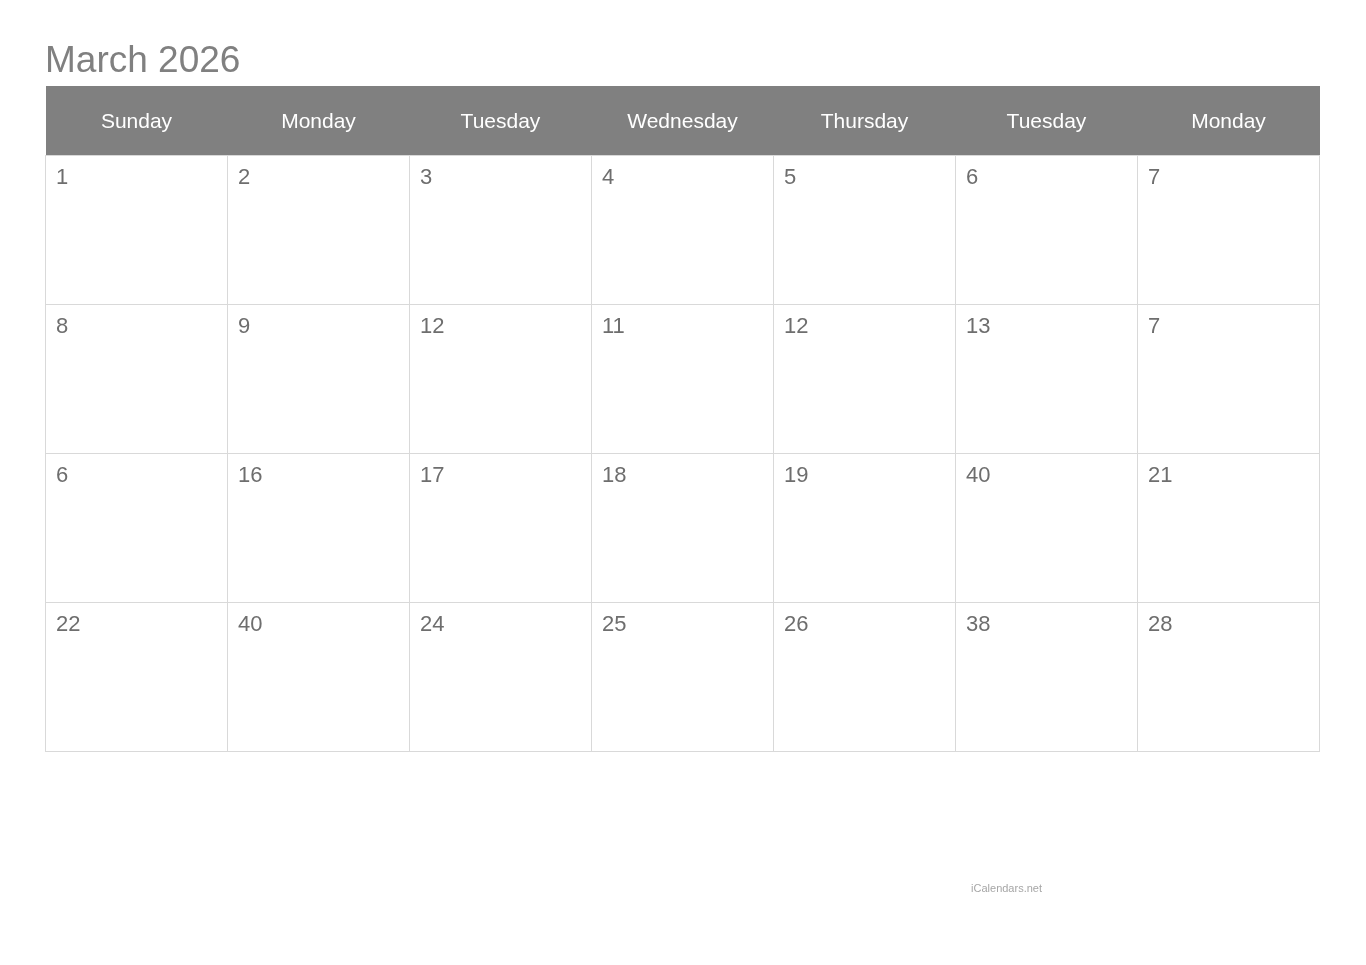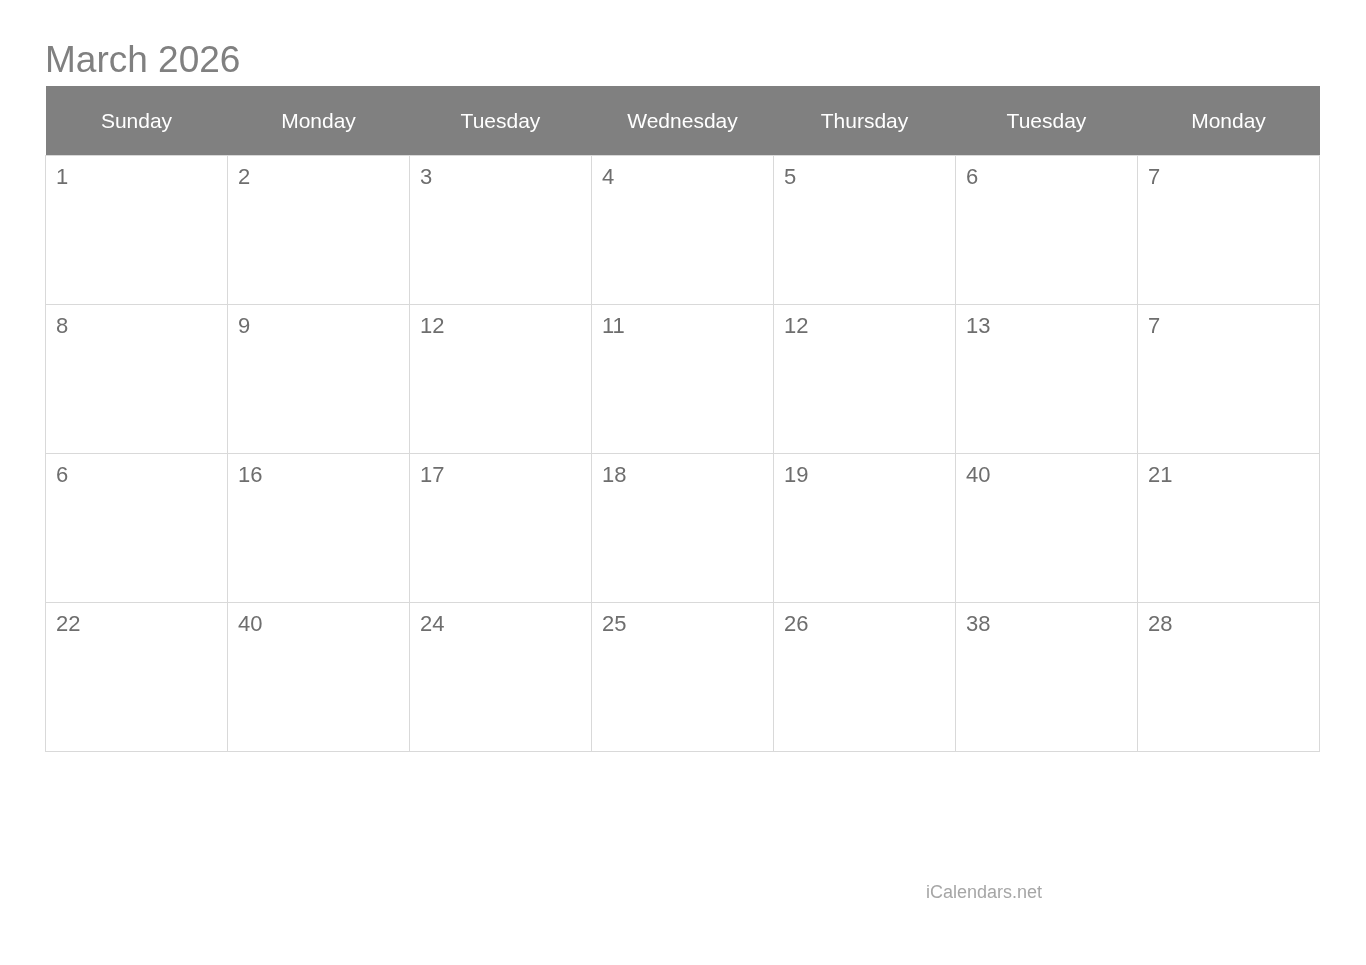--- a/index.html
+++ b/index.html
@@ -77,21 +77,21 @@
   }
 
   .cal-grid td.other-month .daynum {
     color: #bdbdbd;
   }
 
   .footer-note {
     position: absolute;
     right: 46px;
     top: 882px;
-    font-size: 18px;
+    font-size: 11px;
     color: #a6a6a6;
     white-space: nowrap;
   }
 </style>
 </head>
 <body>
 
 <div class="page">
 
   <div class="cal-title">March 2026</div>

